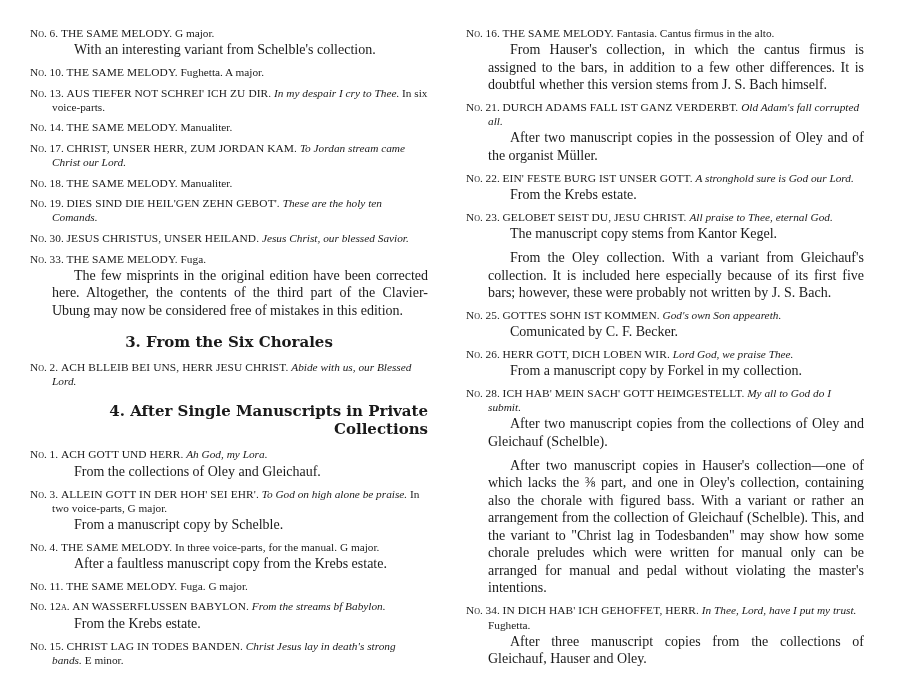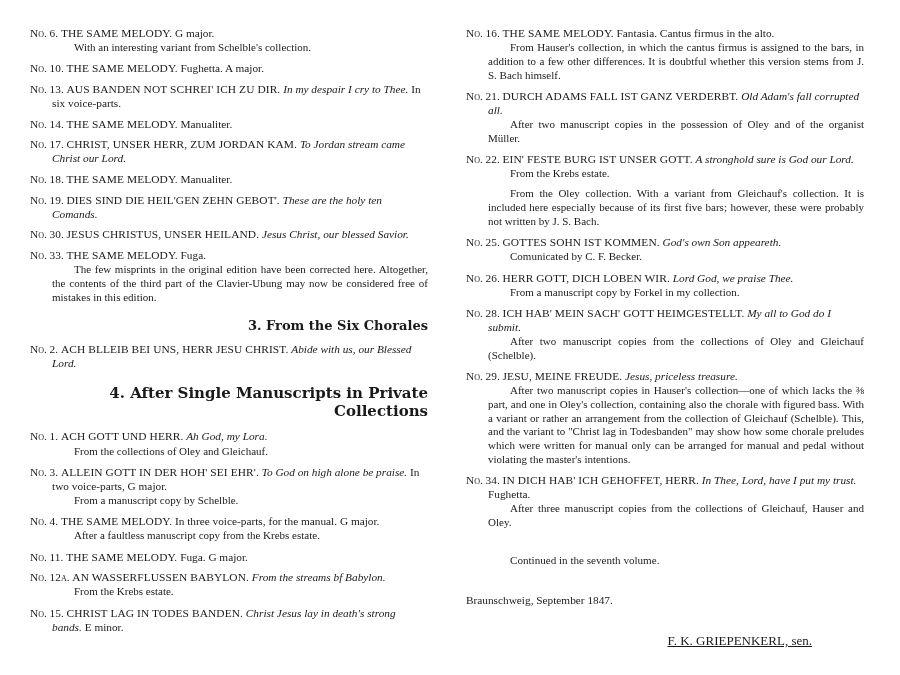--- a/index.html
+++ b/index.html
@@ -46,37 +46,37 @@
     font-size: 11.4px;
     letter-spacing: 0.1px;
   }
   .ital {
     font-style: italic;
   }
   .note {
     display: block;
     text-indent: 22px;
     margin-top: 1px;
-    font-size: 11px;
+    font-size: 14px;
     line-height: 1.25;
     text-align: justify;
   }
   .cont {
     display: block;
     margin-left: 22px;
     text-indent: 0;
     font-size: 11.1px;
     line-height: 1.25;
     margin-top: 24px;
   }
   .sec-head {
     font-family: "DejaVu Serif", serif;
     font-weight: bold;
-    text-align: right;
-    font-size: 13px;
+    text-align: center;
+    font-size: 15px;
     margin: 14px 0 9px 0;
   }
   .sec-head.left {
     text-align: right;
     font-size: 15px;
   }
   .colophon {
     margin-top: 26px;
     font-size: 11.3px;
   }
@@ -110,21 +110,21 @@
       </div>
 
       <div class="entry hang">
         <span class="num">No. 10.</span>
         <span class="caps">THE SAME MELODY.</span>
         <span>Fughetta. A major.</span>
       </div>
 
       <div class="entry hang">
         <span class="num">No. 13.</span>
-        <span class="caps">AUS BANDEN NOT SCHREI' ICH ZU DIR.</span>
+        <span class="caps">AUS TIEFER NOT SCHREI' ICH ZU DIR.</span>
         <span class="ital">In my despair I cry to Thee.</span>
         <span>In six voice-parts.</span>
       </div>
 
       <div class="entry hang">
         <span class="num">No. 14.</span>
         <span class="caps">THE SAME MELODY.</span>
         <span>Manualiter.</span>
       </div>
 
@@ -251,20 +251,28 @@
 
       <div class="entry hang">
         <span class="head">
           <span class="num">No. 22.</span>
           <span class="caps">EIN' FESTE BURG IST UNSER GOTT.</span>
           <span class="ital">A stronghold sure is God our Lord.</span>
         </span>
         <span class="note">From the Krebs estate.</span>
       </div>
 
+      <div class="entry hang">
+        <span class="head">
+          <span class="num">No. 23.</span>
+          <span class="caps">GELOBET SEIST DU, JESU CHRIST.</span>
+          <span class="ital">All praise to Thee, eternal God.</span>
+        </span>
+        <span class="note">The manuscript copy stems from Kantor Kegel.</span>
+      </div>
 
       <div class="entry hang">
         <span class="note">From the Oley collection. With a variant from Gleichauf's collection. It is included here especially because of its first five bars; however, these were probably not written by J. S. Bach.</span>
       </div>
 
       <div class="entry hang">
         <span class="head">
           <span class="num">No. 25.</span>
           <span class="caps">GOTTES SOHN IST KOMMEN.</span>
           <span class="ital">God's own Son appeareth.</span>
@@ -284,25 +292,20 @@
       <div class="entry hang">
         <span class="head">
           <span class="num">No. 28.</span>
           <span class="caps">ICH HAB' MEIN SACH' GOTT HEIMGESTELLT.</span>
           <span class="ital">My all to God do I submit.</span>
         </span>
         <span class="note">After two manuscript copies from the collections of Oley and Gleichauf (Schelble).</span>
       </div>
 
       <div class="entry hang">
-        <span class="head">
-          <span class="num">No. 29.</span>
-          <span class="caps">JESU, MEINE FREUDE.</span>
-          <span class="ital">Jesus, priceless treasure.</span>
-        </span>
         <span class="note">After two manuscript copies in Hauser's collection—one of which lacks the ⅜ part, and one in Oley's collection, containing also the chorale with figured bass. With a variant or rather an arrangement from the collection of Gleichauf (Schelble). This, and the variant to "Christ lag in Todesbanden" may show how some chorale preludes which were written for manual only can be arranged for manual and pedal without violating the master's intentions.</span>
       </div>
 
       <div class="entry hang">
         <span class="head">
           <span class="num">No. 34.</span>
           <span class="caps">IN DICH HAB' ICH GEHOFFET, HERR.</span>
           <span class="ital">In Thee, Lord, have I put my trust.</span>
           <span>Fughetta.</span>
         </span>

